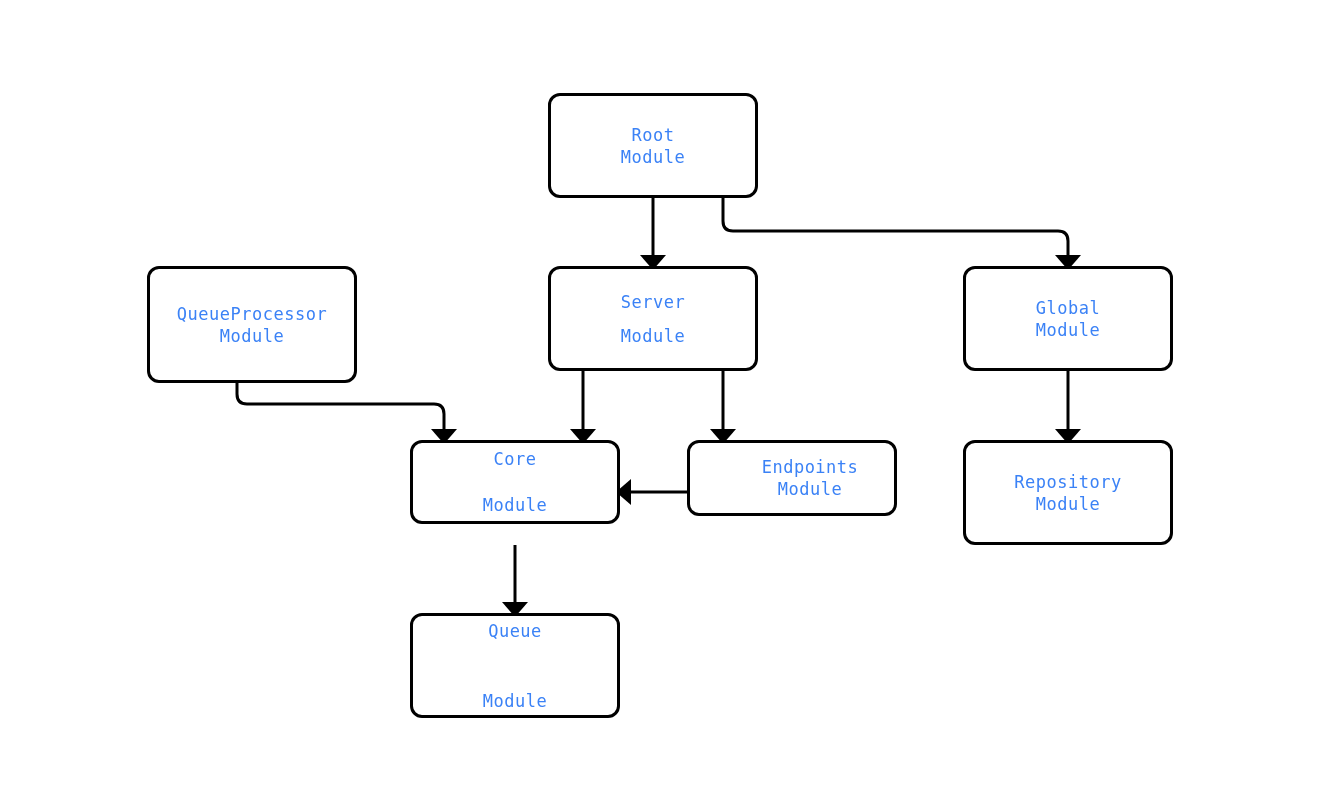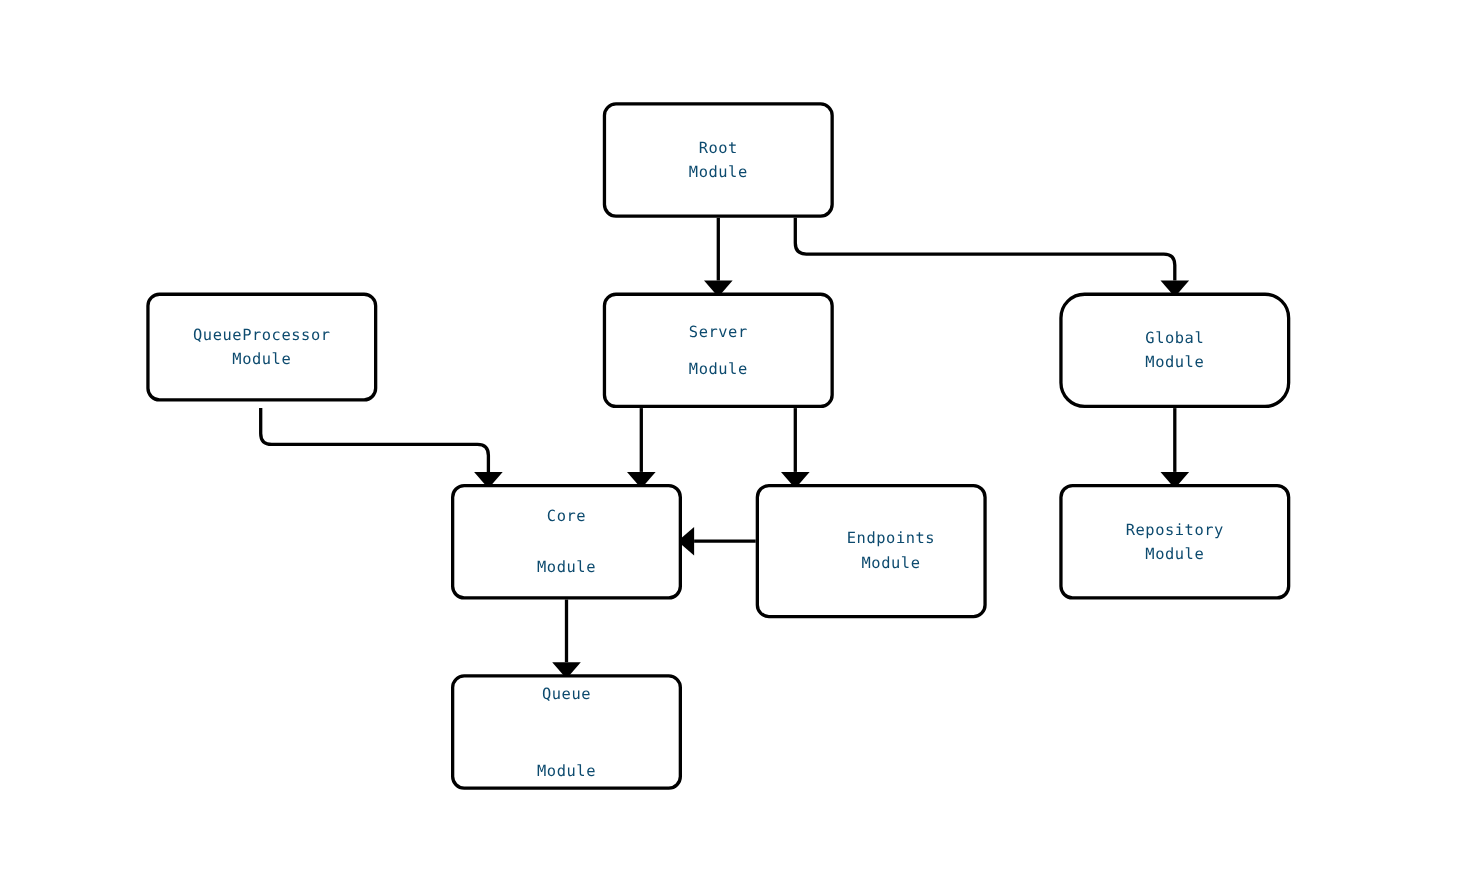--- a/index.html
+++ b/index.html
@@ -30,23 +30,23 @@
     border-radius: 12px;
     background: #ffffff;
     display: flex;
     flex-direction: column;
     align-items: center;
     justify-content: center;
     z-index: 2;
   }
   .node-label-line {
     font-family: "DejaVu Sans Mono", "Liberation Mono", monospace;
-    font-size: 14px;
+    font-size: 17px;
     line-height: 22px;
-    color: #0c4a6e;
+    color: #3b82f6;
     white-space: pre;
     letter-spacing: 0.5px;
     text-align: center;
   }
   .edge-path {
     fill: none;
     stroke: #000000;
     stroke-width: 3;
     stroke-linecap: butt;
     stroke-linejoin: round;
@@ -99,41 +99,41 @@
       <polygon fill="#000000" points="502,602 528,602 515,617"></polygon>
     </g>
 
   </svg>
 
   <div class="node-box" style="left:548px; top:93px; width:210px; height:105px;">
     <div class="node-label-line">Root</div>
     <div class="node-label-line">Module</div>
   </div>
 
-  <div class="node-box" style="left:133px; top:266px; width:210px; height:99px;">
+  <div class="node-box" style="left:147px; top:266px; width:210px; height:117px;">
     <div class="node-label-line">QueueProcessor</div>
     <div class="node-label-line">Module</div>
   </div>
 
   <div class="node-box" style="left:548px; top:266px; width:210px; height:105px;gap:12px;">
     <div class="node-label-line">Server</div>
     <div class="node-label-line">Module</div>
   </div>
 
-  <div class="node-box" style="left:963px; top:266px; width:210px; height:105px;border-radius:23px;">
+  <div class="node-box" style="left:963px; top:266px; width:210px; height:105px;">
     <div class="node-label-line">Global</div>
     <div class="node-label-line">Module</div>
   </div>
 
-  <div class="node-box" style="left:410px; top:440px; width:210px; height:105px;gap:24px;">
+  <div class="node-box" style="left:410px; top:440px; width:210px; height:84px;gap:24px;">
     <div class="node-label-line">Core</div>
     <div class="node-label-line">Module</div>
   </div>
 
-  <div class="node-box" style="left:687px; top:440px; width:210px; height:122px;padding-left:36px;">
+  <div class="node-box" style="left:687px; top:440px; width:210px; height:76px;padding-left:36px;">
     <div class="node-label-line">Endpoints</div>
     <div class="node-label-line">Module</div>
   </div>
 
   <div class="node-box" style="left:963px; top:440px; width:210px; height:105px;">
     <div class="node-label-line">Repository</div>
     <div class="node-label-line">Module</div>
   </div>
 
   <div class="node-box" style="left:410px; top:613px; width:210px; height:105px;gap:48px;">

